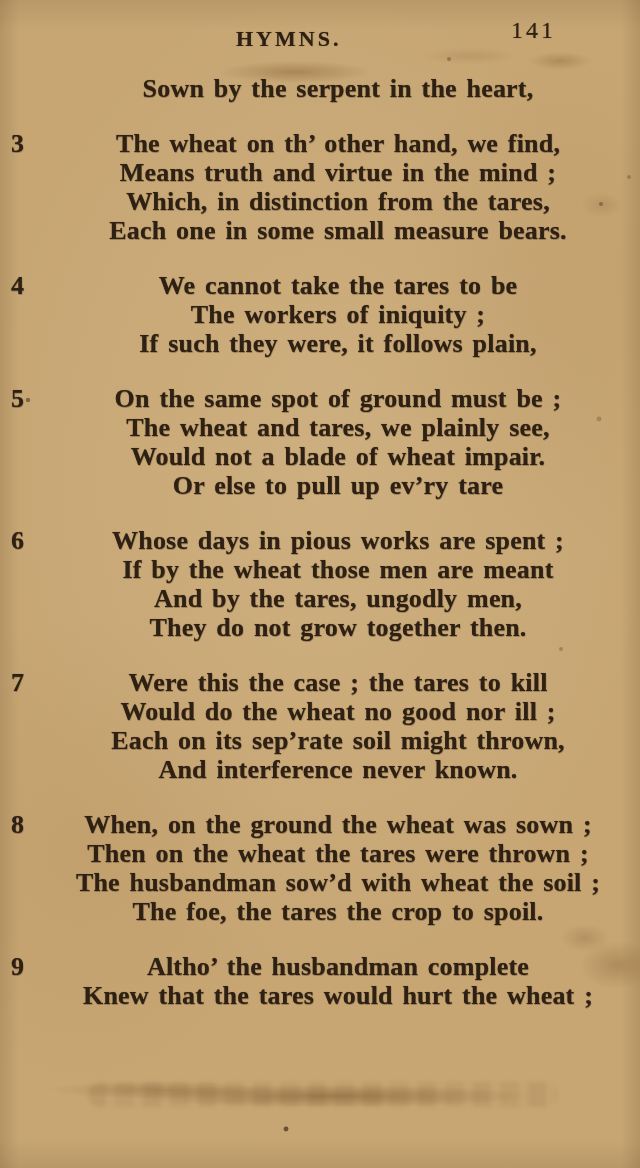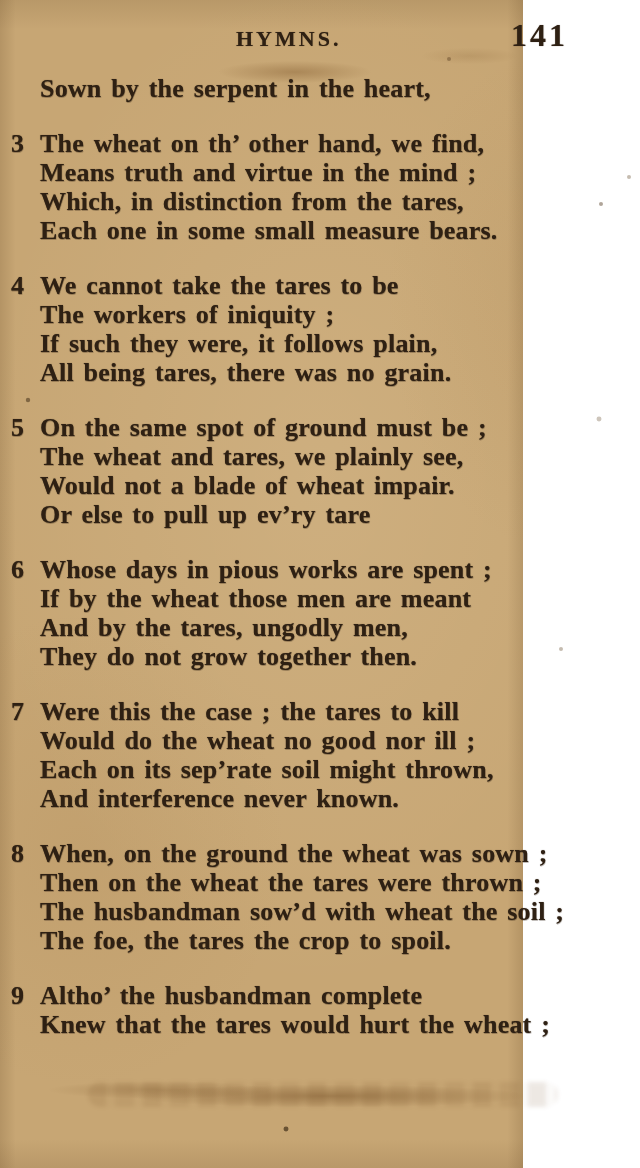--- a/index.html
+++ b/index.html
@@ -7,21 +7,21 @@
     --ink: #2e2013;
   }
   * { margin: 0; padding: 0; box-sizing: border-box; }
   html, body {
     width: 640px; height: 1168px;
     overflow: hidden;
     font-family: "Liberation Serif", "DejaVu Serif", serif;
   }
   .page {
     position: relative;
-    width: 523px; height: 1168px;
+    width: 640px; height: 1168px;
     color: var(--ink);
     background-color: var(--paper);
     background-image:
       
       radial-gradient(ellipse 110px 16px at 295px 72px, rgba(122,82,38,.38), rgba(122,82,38,0) 70%),
       radial-gradient(ellipse 70px 12px at 470px 56px, rgba(122,82,38,.16), rgba(122,82,38,0) 70%),
       
       radial-gradient(ellipse 45px 13px at 560px 61px, rgba(122,82,38,.32), rgba(122,82,38,0) 70%),
       
       radial-gradient(ellipse 280px 16px at 330px 1096px, rgba(104,66,26,.40), rgba(104,66,26,0) 72%),
@@ -46,39 +46,39 @@
     position: absolute;
     left: 236px; top: 4px;
     font-size: 22px;
     font-weight: 700;
     letter-spacing: 3px;
     text-shadow: 0 0 1px rgba(46,32,19,.55);
   }
   .page-num {
     position: absolute;
     left: 511px; top: -5px;
-    font-size: 32px;
-    font-weight: 700;
+    font-size: 24px;
+    font-weight: 400;
     letter-spacing: 3px;
     text-shadow: 0 0 1px rgba(46,32,19,.6);
   }
   .hymn-text {
     position: absolute;
     top: 74px; left: 6px; right: 4px;
     font-size: 26px;
     font-weight: 700;
     line-height: 29px;
     word-spacing: 3px;
     letter-spacing: .2px;
     text-shadow: 0 0 1px rgba(46,32,19,.55), .5px .5px 0 rgba(46,32,19,.25);
   }
   .stanza { display: flex; margin-bottom: 26px; }
   .verse-num { flex: 0 0 34px; padding-left: 5px; }
   .verse-lines { flex: 1; }
-  .verse-line { white-space: nowrap; }
+  .verse-line { white-space: nowrap; text-align: center; }
   
   .bleed-band {
     position: absolute;
     left: 88px; top: 1082px;
     width: 470px; height: 25px;
     background: repeating-linear-gradient(90deg,
       rgba(110,70,30,.55) 0 18px, rgba(110,70,30,.12) 18px 27px,
       rgba(110,70,30,.45) 27px 46px, rgba(110,70,30,.10) 46px 55px);
     opacity: .22;
     filter: blur(2.2px);
@@ -127,21 +127,20 @@
           <div class="verse-line">Each one in some small measure bears.</div>
         </div>
   </div>
 
   <div class="stanza">
     <span class="verse-num">4</span>
     <div class="verse-lines">
           <div class="verse-line">We cannot take the tares to be</div>
           <div class="verse-line">The workers of iniquity ;</div>
           <div class="verse-line">If such they were, it follows plain,</div>
-          <div class="verse-line">All being tares, there was no grain.</div>
         </div>
   </div>
 
   <div class="stanza">
     <span class="verse-num">5</span>
     <div class="verse-lines">
           <div class="verse-line">On the same spot of ground must be ;</div>
           <div class="verse-line">The wheat and tares, we plainly see,</div>
           <div class="verse-line">Would not a blade of wheat impair.</div>
           <div class="verse-line">Or else to pull up ev’ry tare</div>

